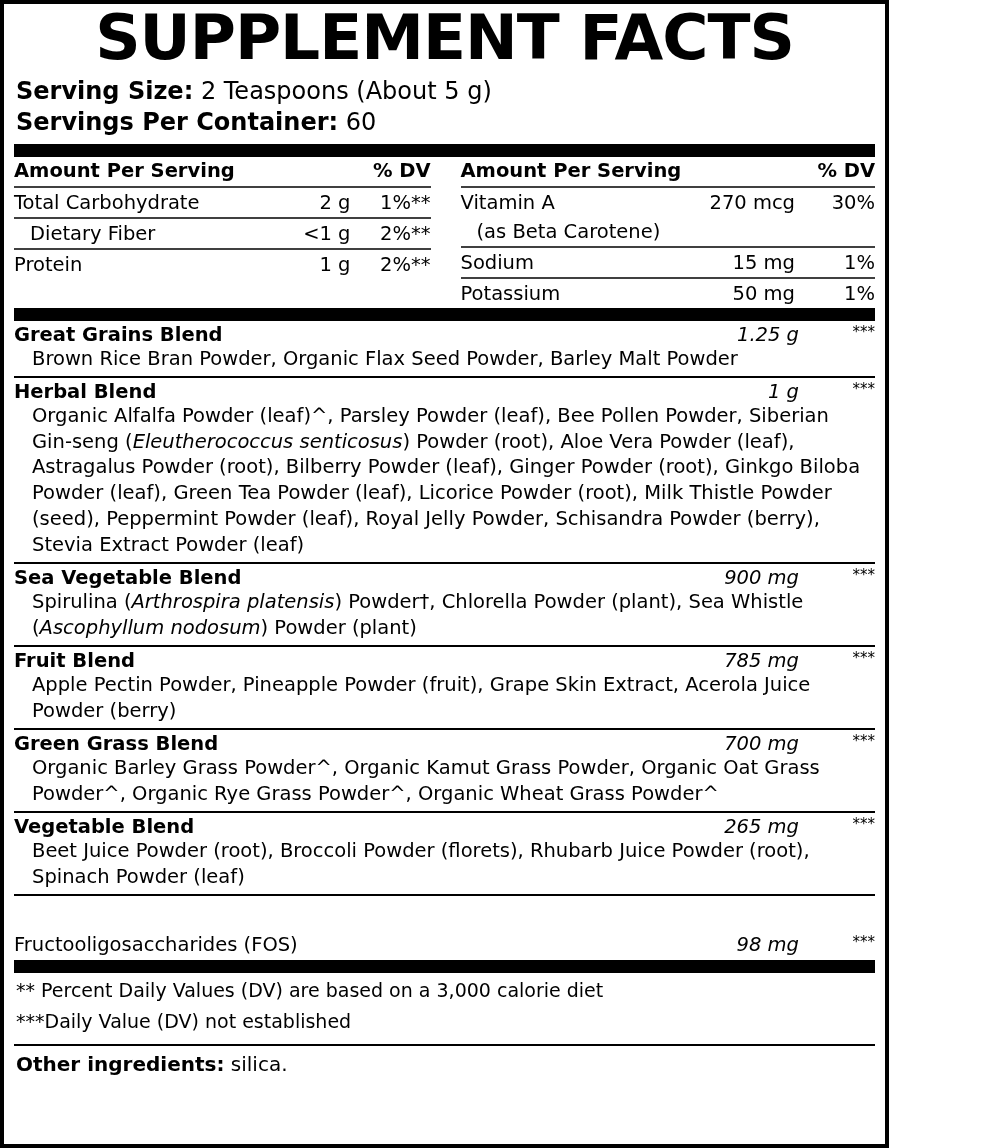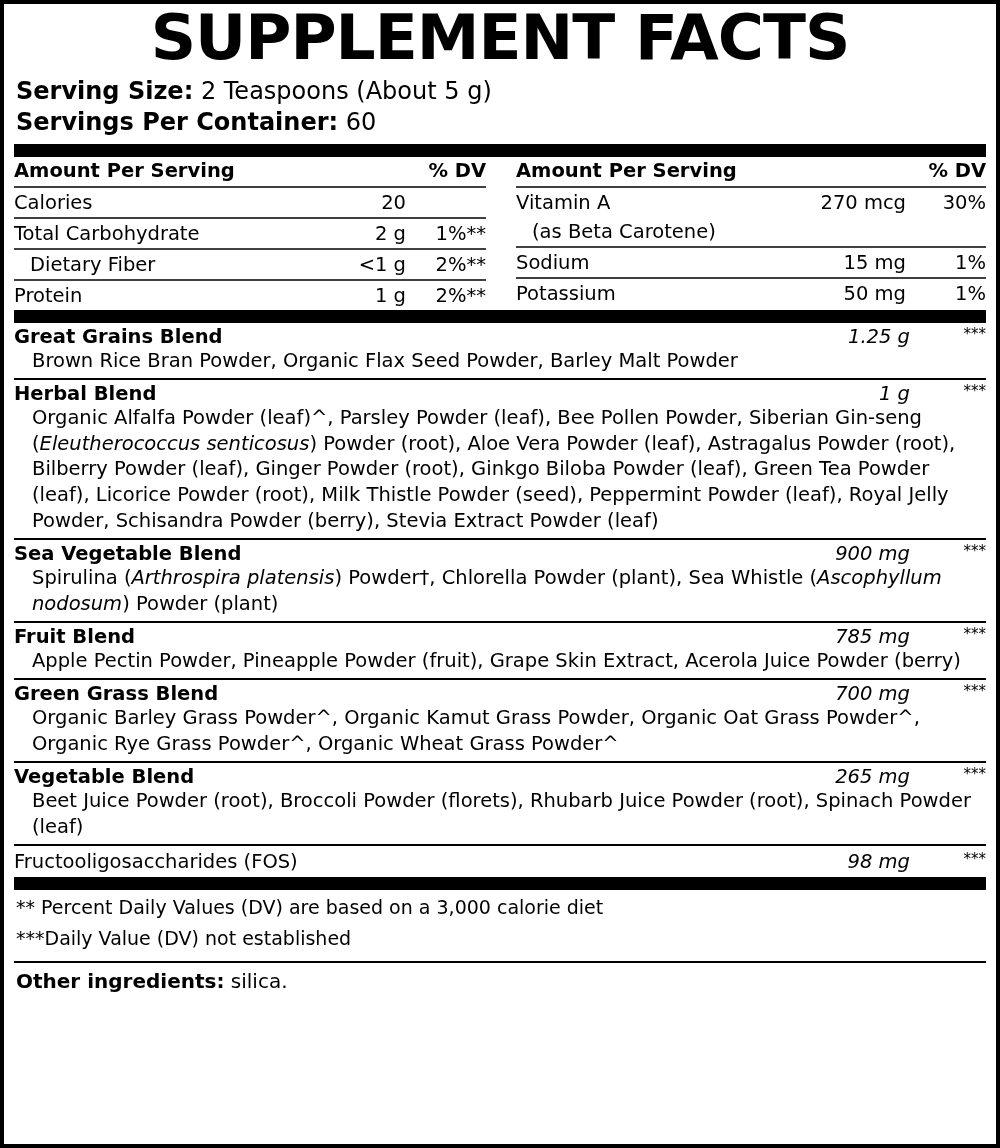--- a/index.html
+++ b/index.html
@@ -9,21 +9,21 @@
   }
   body {
     width: 1000px;
     height: 1148px;
     font-family: "DejaVu Sans", "Liberation Sans", sans-serif;
     color: #000000;
     -webkit-font-smoothing: antialiased;
   }
   .panel {
     position: relative;
-    width: 1000px;
+    width: 889px;
     height: 1148px;
     box-sizing: border-box;
     border: 4px solid #000000;
     padding: 0 10px;
   }
   
   .title {
     font-size: 63px;
     font-weight: bold;
     letter-spacing: -1px;
@@ -124,21 +124,21 @@
     padding-bottom: 3px;
     line-height: 1.33;
   }
   .sep-thin { height: 2px; background: #000; margin-top: 1px; }
   .fos-row {
     display: flex;
     align-items: baseline;
     padding: 4px 0 4px 0;
     font-size: 19.5px;
   }
-  .fos-name { flex: 0 0 auto; }
+  .fos-name { flex: 0 0 auto; margin-top: 33px; }
   
   .footnote {
     font-size: 19px;
     line-height: 1.45;
     padding: 4px 0 0 2px;
   }
   .other {
     font-size: 20px;
     padding: 6px 0 0 2px;
   }
@@ -166,25 +166,20 @@
   <div class="cols">
     <div class="col left">
       <table class="nut">
         <tbody>
             <tr class="hdr bline">
           <td class="c-name">Amount Per Serving</td>
           <td class="c-amt"></td>
           <td class="c-dv">% DV</td>
         </tr>
         <tr class="bline">
-          <td class="c-name">Calories</td>
-          <td class="c-amt">20</td>
-          <td class="c-dv"></td>
-        </tr>
-        <tr class="bline">
           <td class="c-name">Total Carbohydrate</td>
           <td class="c-amt">2 g</td>
           <td class="c-dv">1%**</td>
         </tr>
         <tr class="bline">
           <td class="c-name indent1">Dietary Fiber</td>
           <td class="c-amt">&lt;1 g</td>
           <td class="c-dv">2%**</td>
         </tr>
         <tr>

